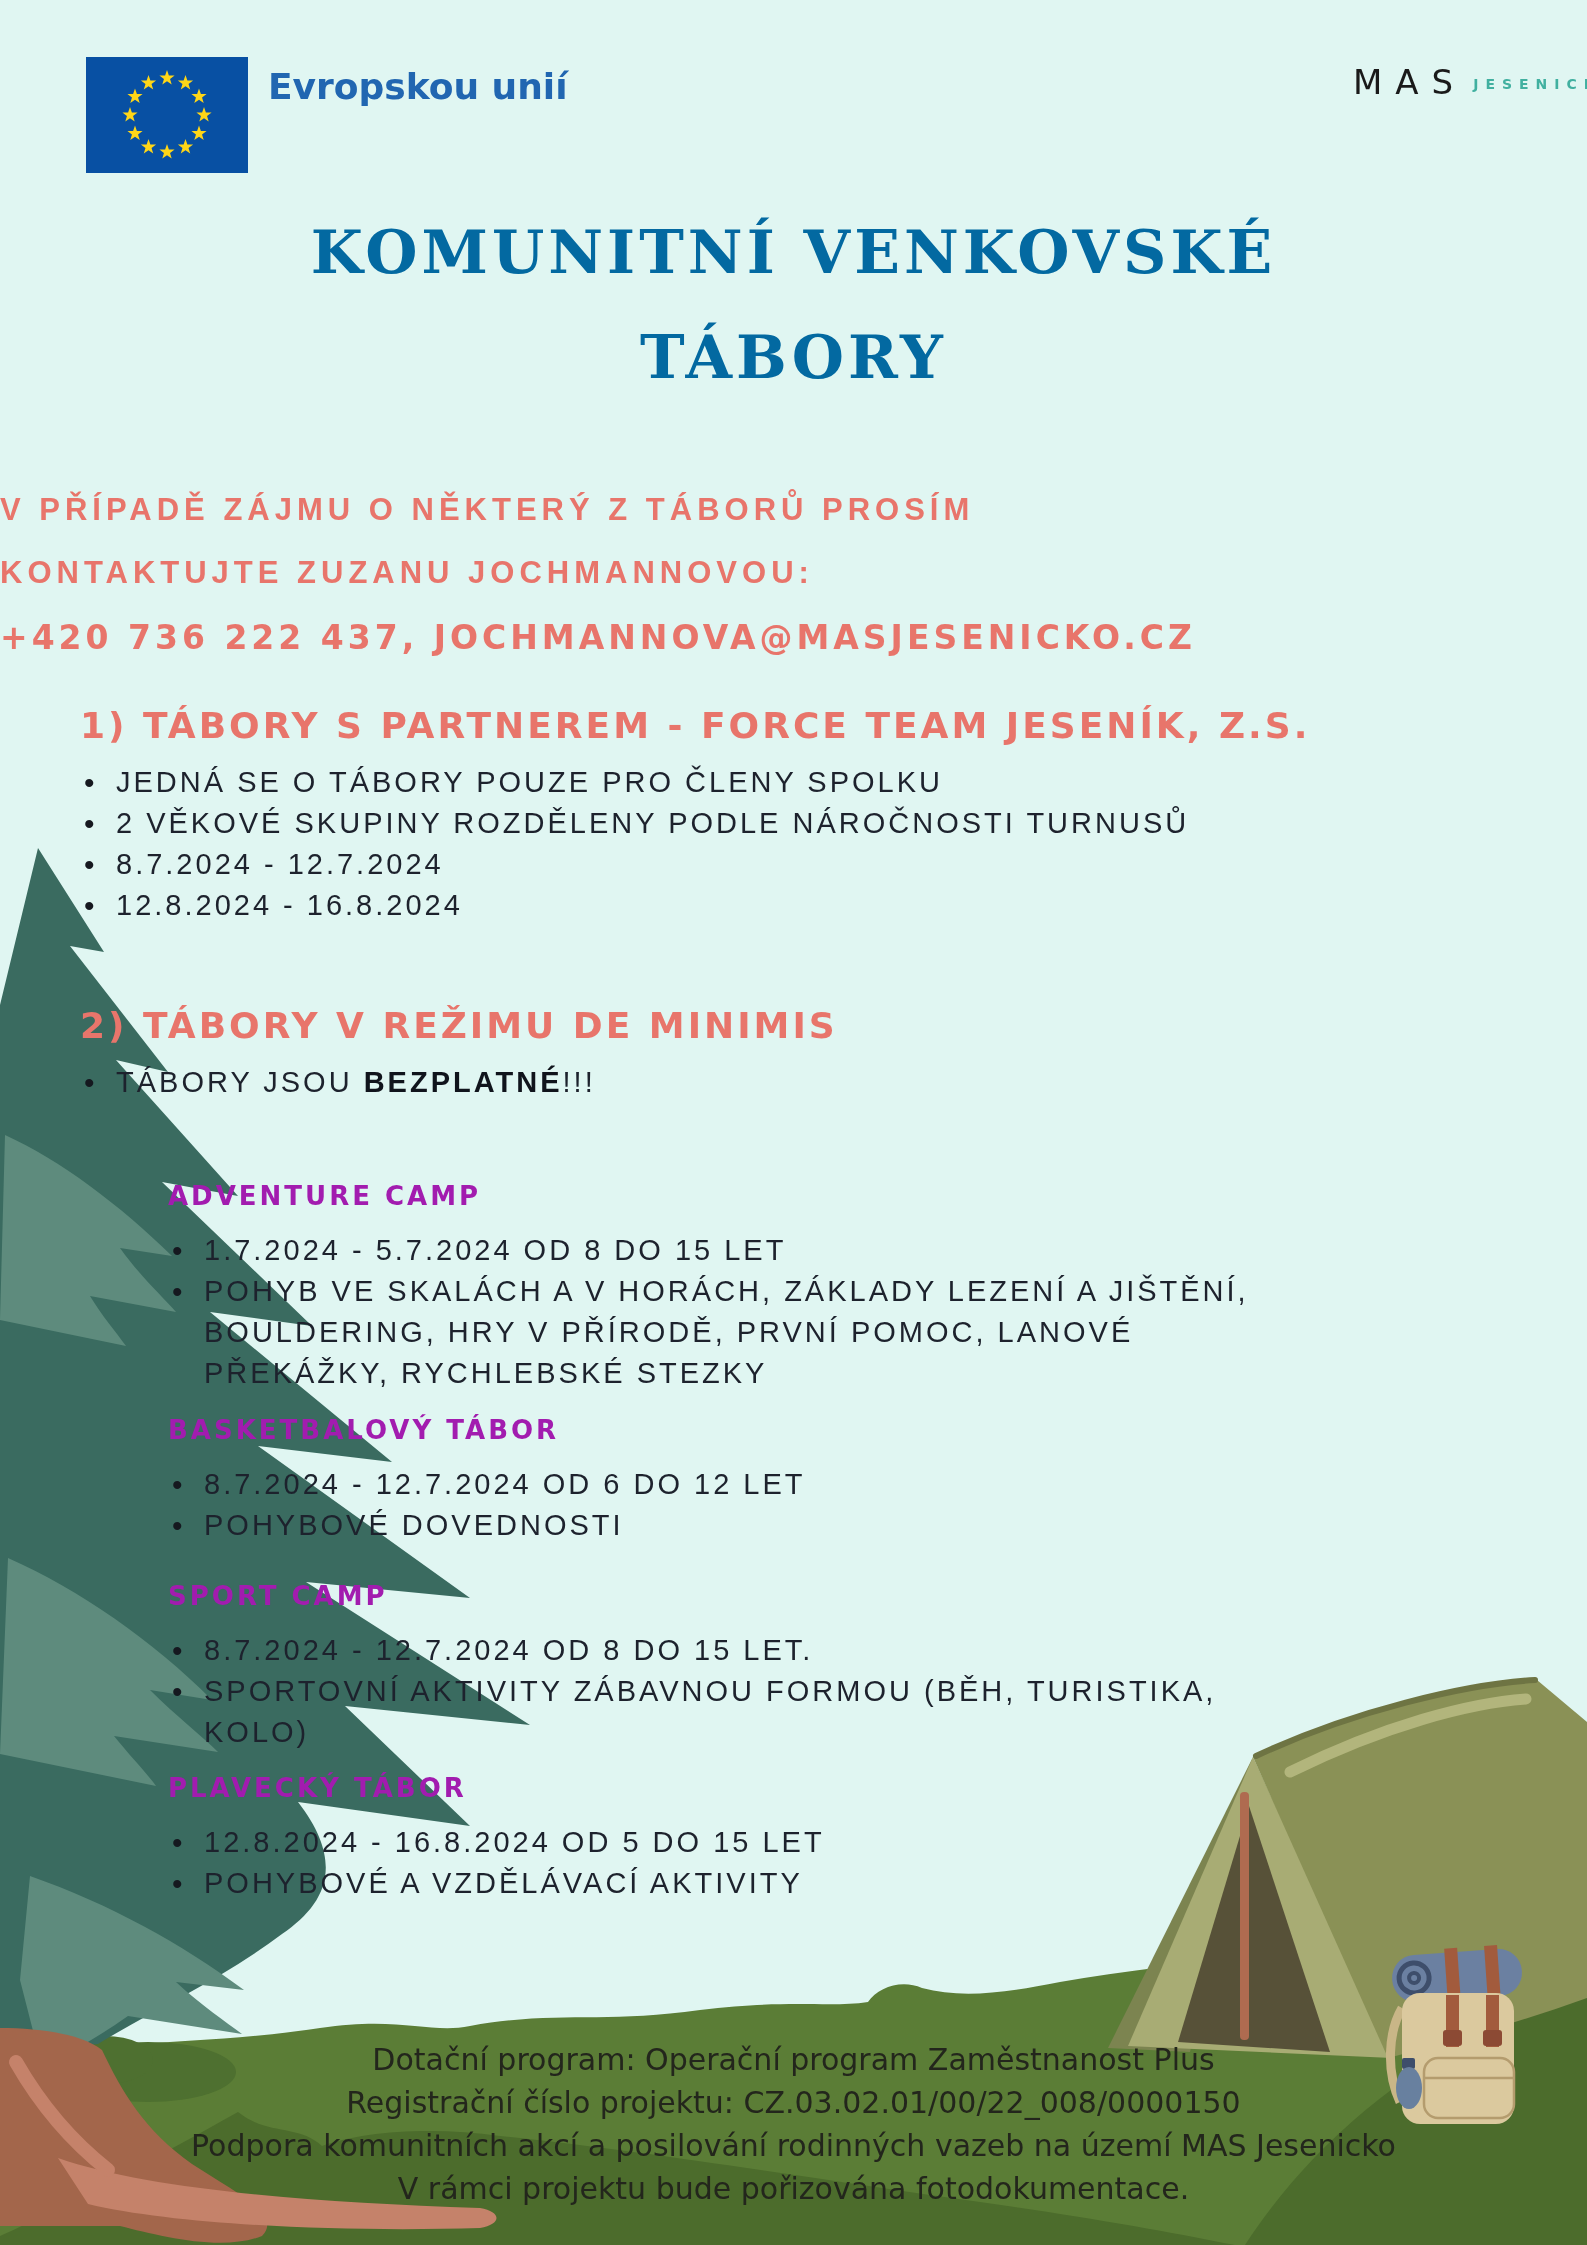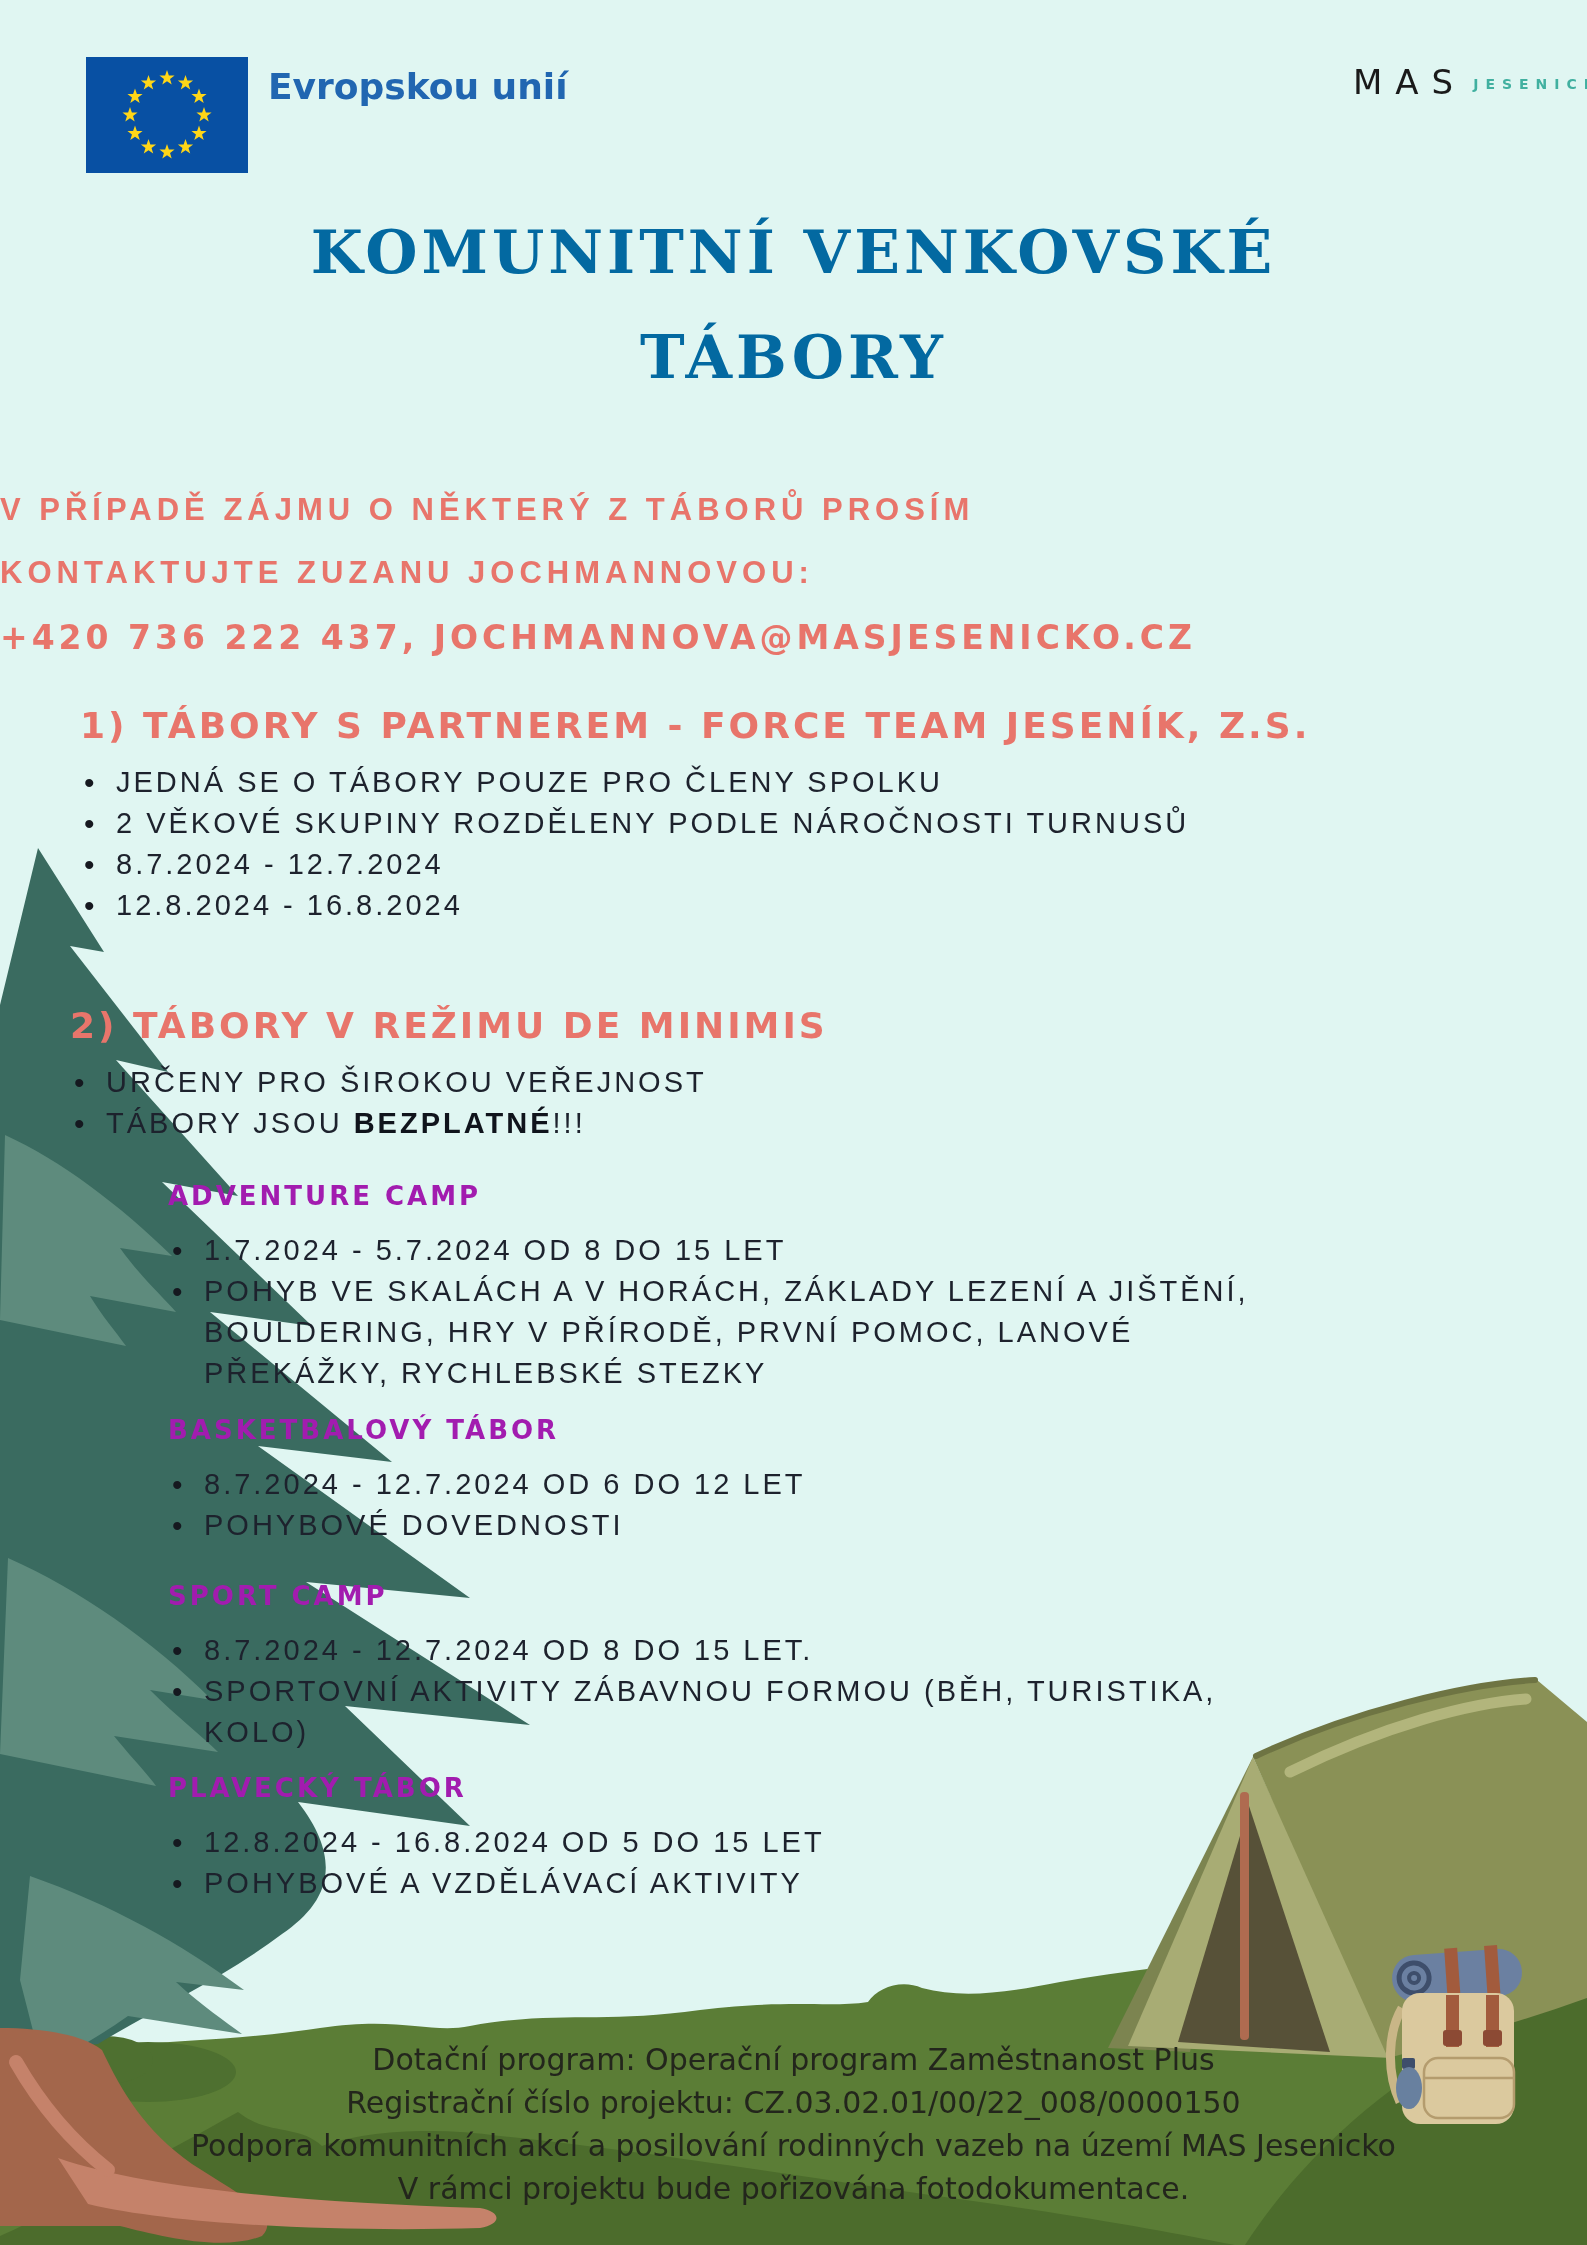--- a/index.html
+++ b/index.html
@@ -70,21 +70,21 @@
     list-style:none;margin:14px 0 0 0;padding:0;
     font-size:29px;line-height:41px;letter-spacing:3px;
     color:#1D222D;
   }
   ul.bullets li{position:relative;padding-left:36px;}
   ul.bullets li::before{
     content:"•";position:absolute;left:4px;top:0;
     font-size:30px;color:#15181F;
   }
   .sec1{left:80px;top:704px;width:1460px;}
-  .sec2{left:70px;top:1004px;width:1460px;}
+  .sec2{left:80px;top:1004px;width:1460px;}
   .camp1{left:168px;top:1176px;width:1200px;}
   .camp2{left:168px;top:1410px;width:1200px;}
   .camp3{left:168px;top:1576px;width:1200px;}
   .camp4{left:168px;top:1768px;width:1200px;}
   .camp1 ul,.camp3 ul{max-width:1120px;}
   ul.bullets strong{font-weight:700;color:#10141C;}
 
   
   .footer{
     position:absolute;left:0;right:0;top:2038px;z-index:3;
@@ -228,21 +228,20 @@
       <li>JEDNÁ SE O TÁBORY POUZE PRO ČLENY SPOLKU</li>
       <li>2 VĚKOVÉ SKUPINY ROZDĚLENY PODLE NÁROČNOSTI TURNUSŮ</li>
       <li>8.7.2024 - 12.7.2024</li>
       <li>12.8.2024 - 16.8.2024</li>
     </ul>
   </section>
 
   <section class="sec sec2">
     <h2 class="sec-heading">2) TÁBORY V REŽIMU DE MINIMIS</h2>
     <ul class="bullets">
-      <li>URČENY PRO ŠIROKOU VEŘEJNOST</li>
       <li><span>TÁBORY JSOU </span><strong>BEZPLATNÉ</strong><span>!!!</span></li>
     </ul>
   </section>
 
   <section class="sec camp1">
     <h3 class="camp-heading">ADVENTURE CAMP</h3>
     <ul class="bullets">
       <li>1.7.2024 - 5.7.2024 OD 8 DO 15 LET</li>
       <li>POHYB VE SKALÁCH A V HORÁCH, ZÁKLADY LEZENÍ A JIŠTĚNÍ, BOULDERING, HRY V PŘÍRODĚ, PRVNÍ POMOC, LANOVÉ PŘEKÁŽKY, RYCHLEBSKÉ STEZKY</li>
     </ul>

